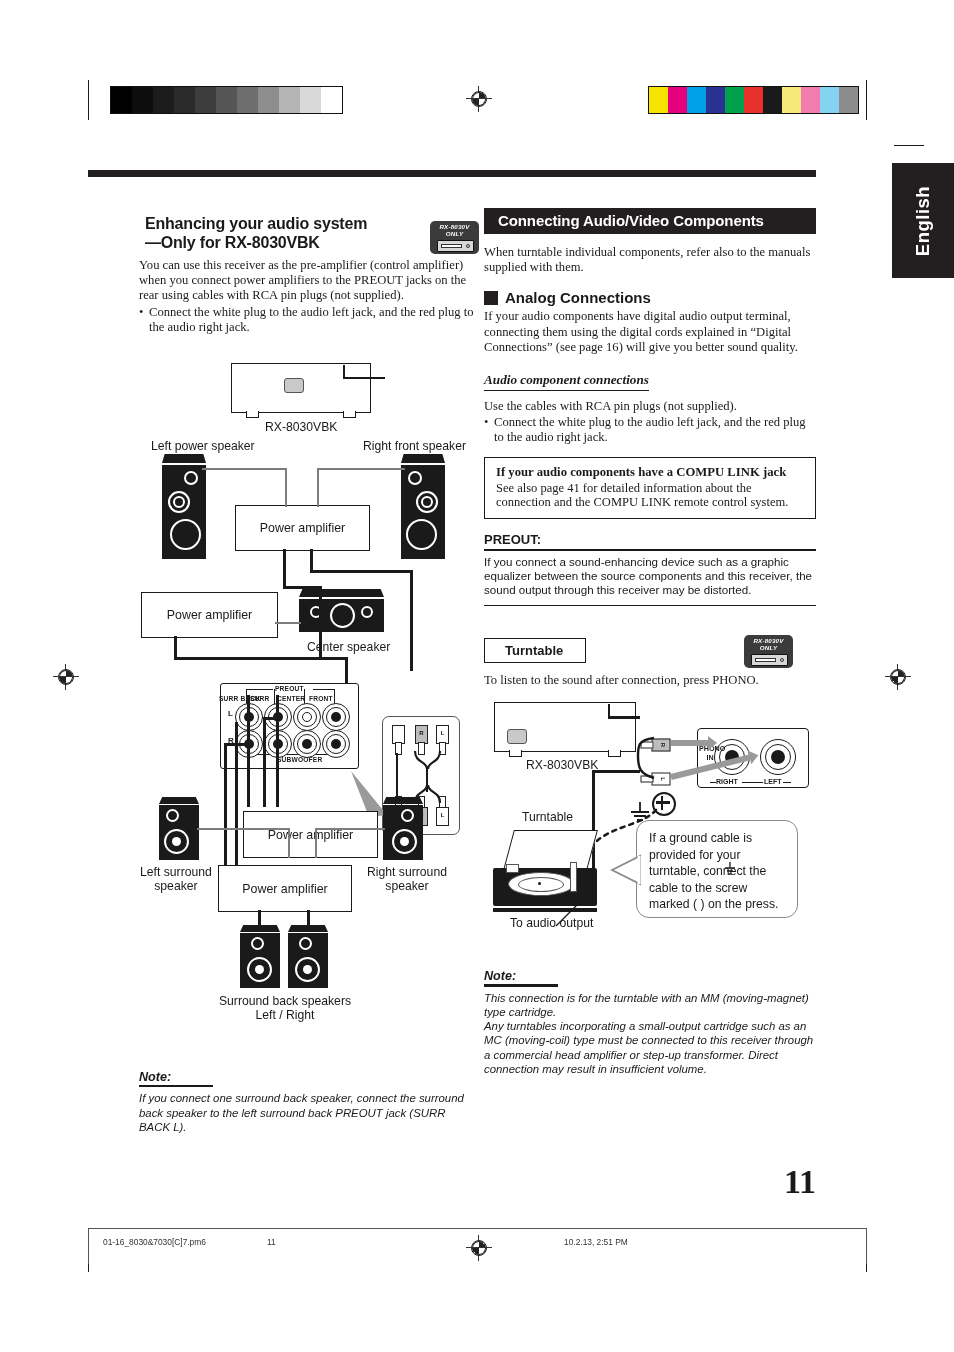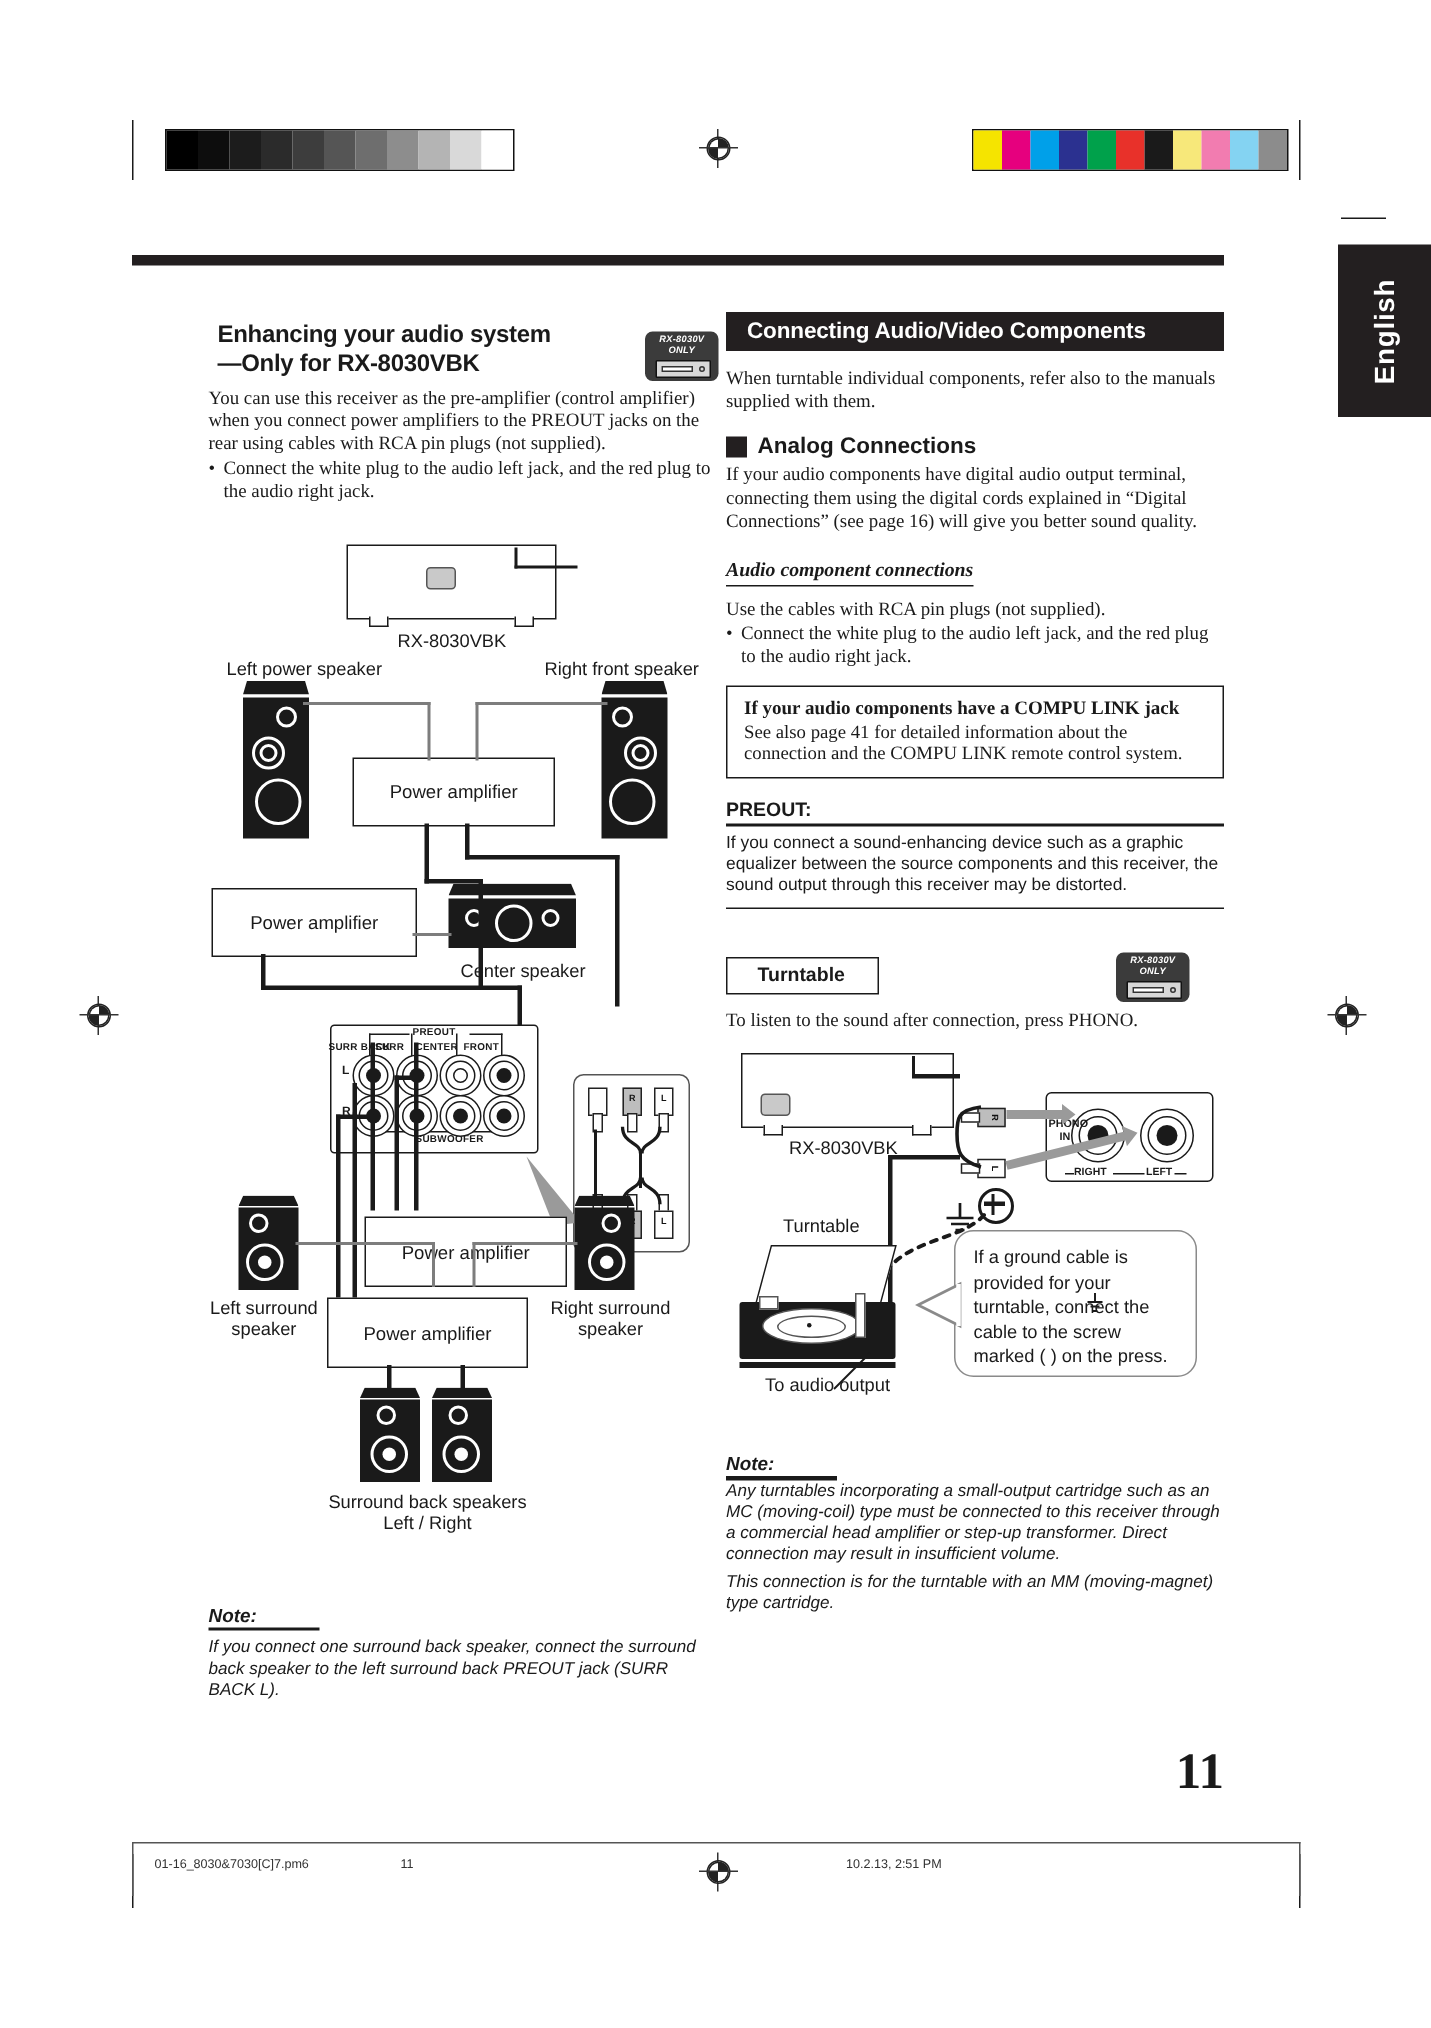--- a/index.html
+++ b/index.html
@@ -558,22 +558,22 @@
       <line x1="29" y1="4" x2="29" y2="32" stroke="#fff" stroke-width="3"></line>
     </svg>
     <svg style="position:absolute;left:238px;top:160px;" width="16" height="16">
       <path d="M8 2 L8 8 M3 8 L13 8 M5 11 L11 11 M6.5 14 L9.5 14" stroke="#1a1a1a" stroke-width="1.3" fill="none"></path>
     </svg>
   </div>
 
   <div style="margin-top:4px;">
     <div class="notehd">Note:</div>
     <div class="note-rule"></div>
+    <div class="note-body">This connection is for the turntable with an MM (moving-magnet) type cartridge.</div>
     <div class="note-body" style="margin-top:0;">Any turntables incorporating a small-output cartridge such as an MC (moving-coil) type must be connected to this receiver through a commercial head amplifier or step-up transformer. Direct connection may result in insufficient volume.</div>
-    <div class="note-body">This connection is for the turntable with an MM (moving-magnet) type cartridge.</div>
   </div>
 </div>
 
 <div class="pageno">11</div>
 
 <div class="ftrule"></div>
 <div class="fbar" style="left:88px;top:1228px;height:36px;"></div>
 <div class="fbar" style="left:866px;top:1228px;height:36px;"></div>
 <div class="ftxt" style="left:103px;top:1237px;">01-16_8030&amp;7030[C]7.pm6</div>
 <div class="ftxt" style="left:267px;top:1237px;">11</div>

